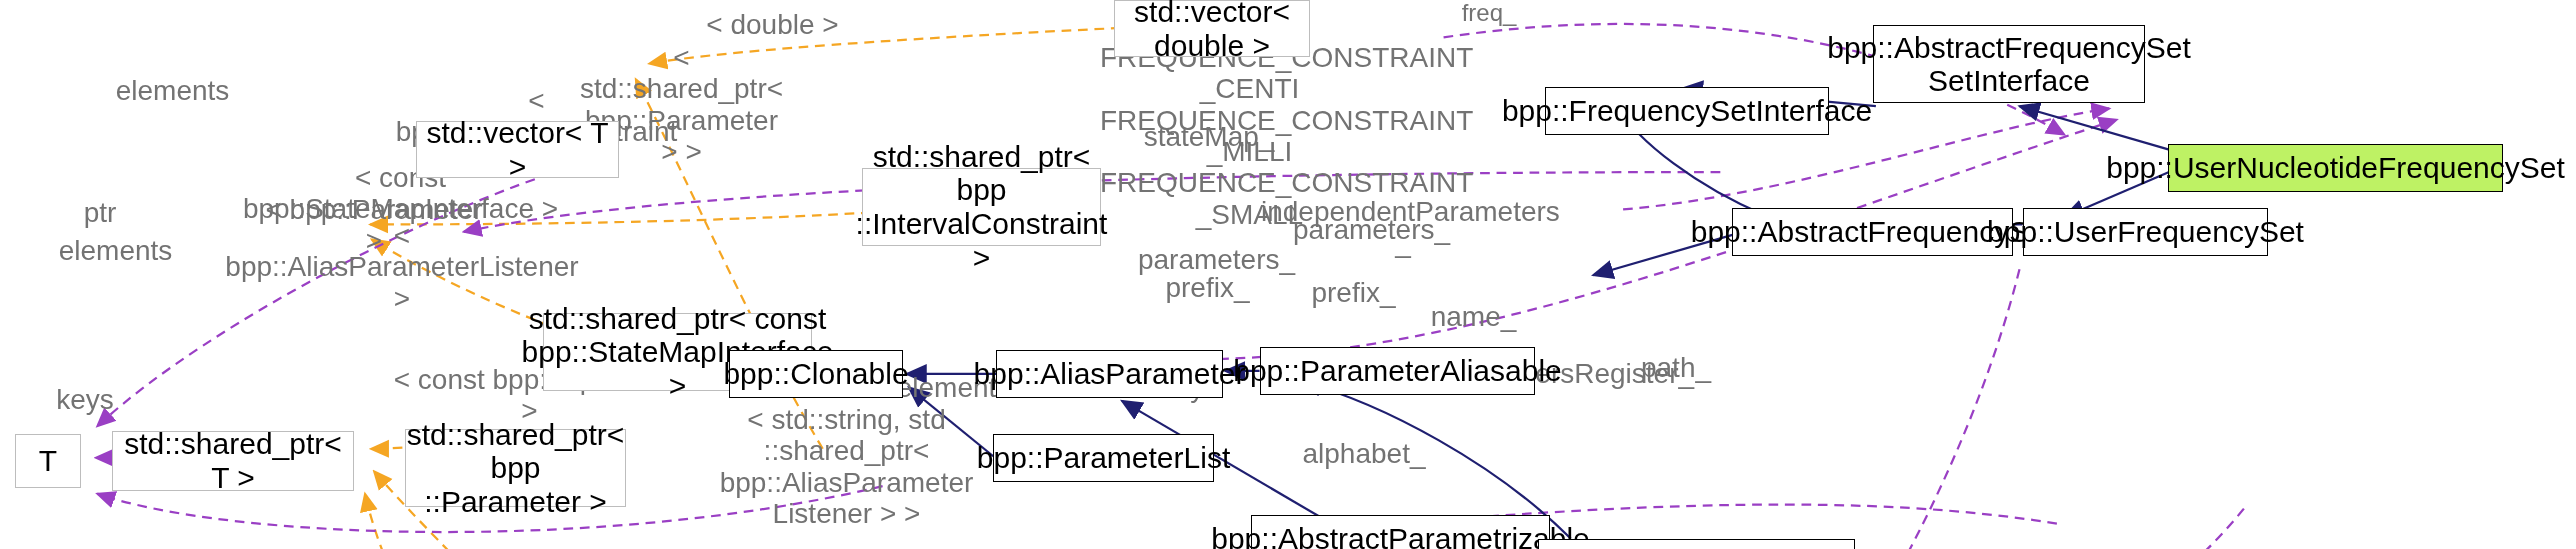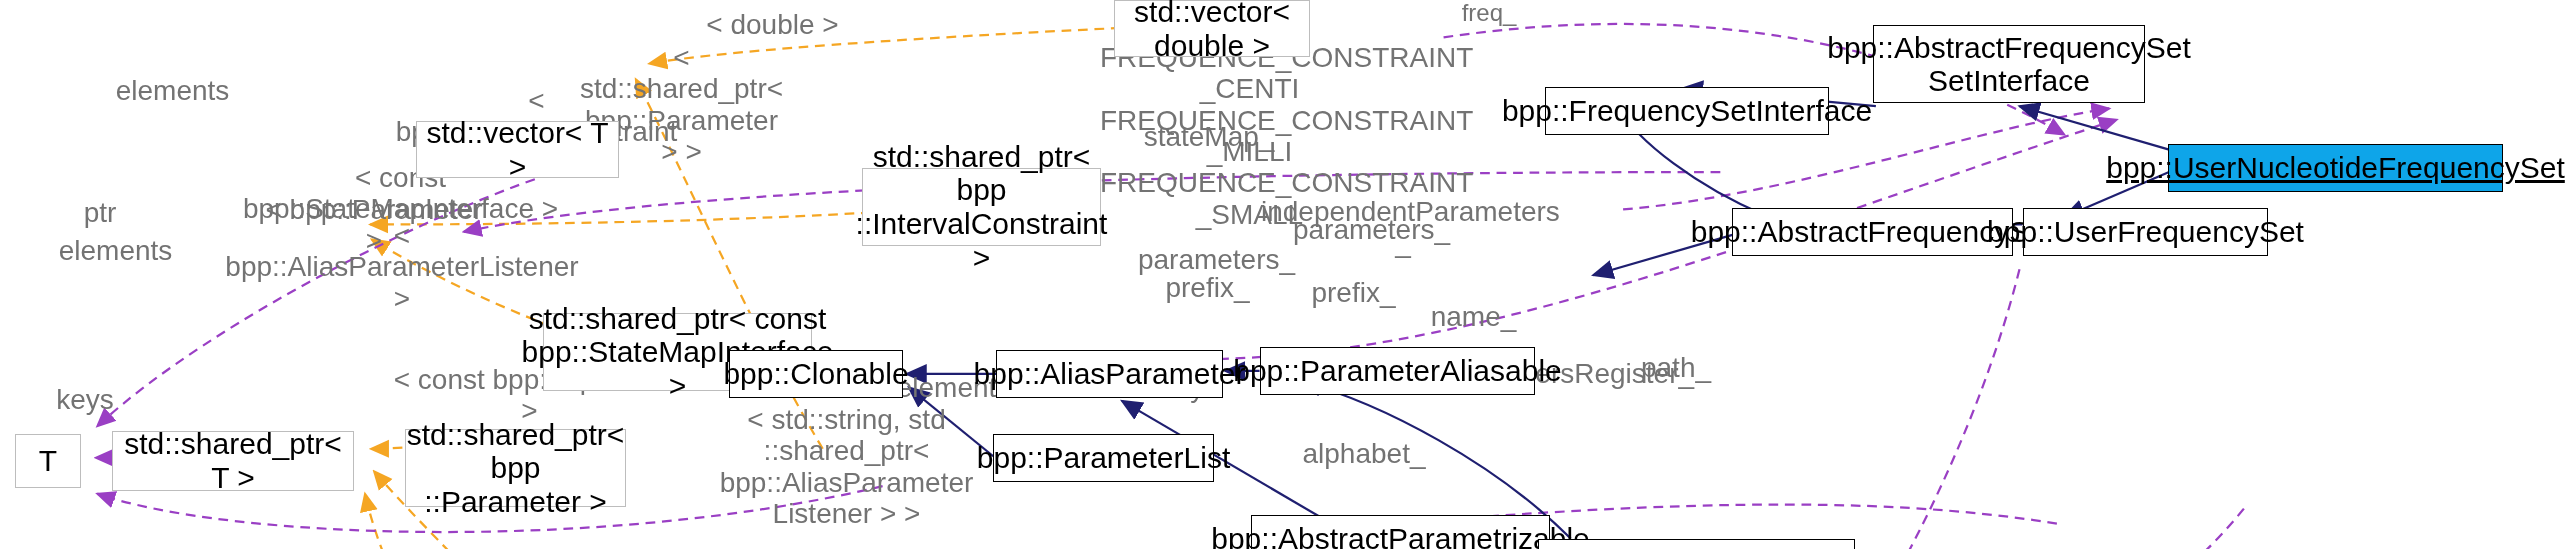--- a/index.html
+++ b/index.html
@@ -43,24 +43,23 @@
   }
   
   .node.cls {
     border: 1.5px solid #000000;
     font-size: 15px;
     padding: 1.5px 6px;
   }
   
   .node.focus {
     border: 1.5px solid #000000;
-    background: #0ea5e9;
+    background: #bef264;
     font-size: 15px;
     padding: 1.5px 6px;
-    text-decoration: underline;
   }
   .edge-label {
     position: absolute;
     font-family: "Liberation Sans", sans-serif;
     font-size: 14px;
     color: #737373;
     text-align: center;
     line-height: 1.12;
     white-space: pre-line;
     z-index: 4;

